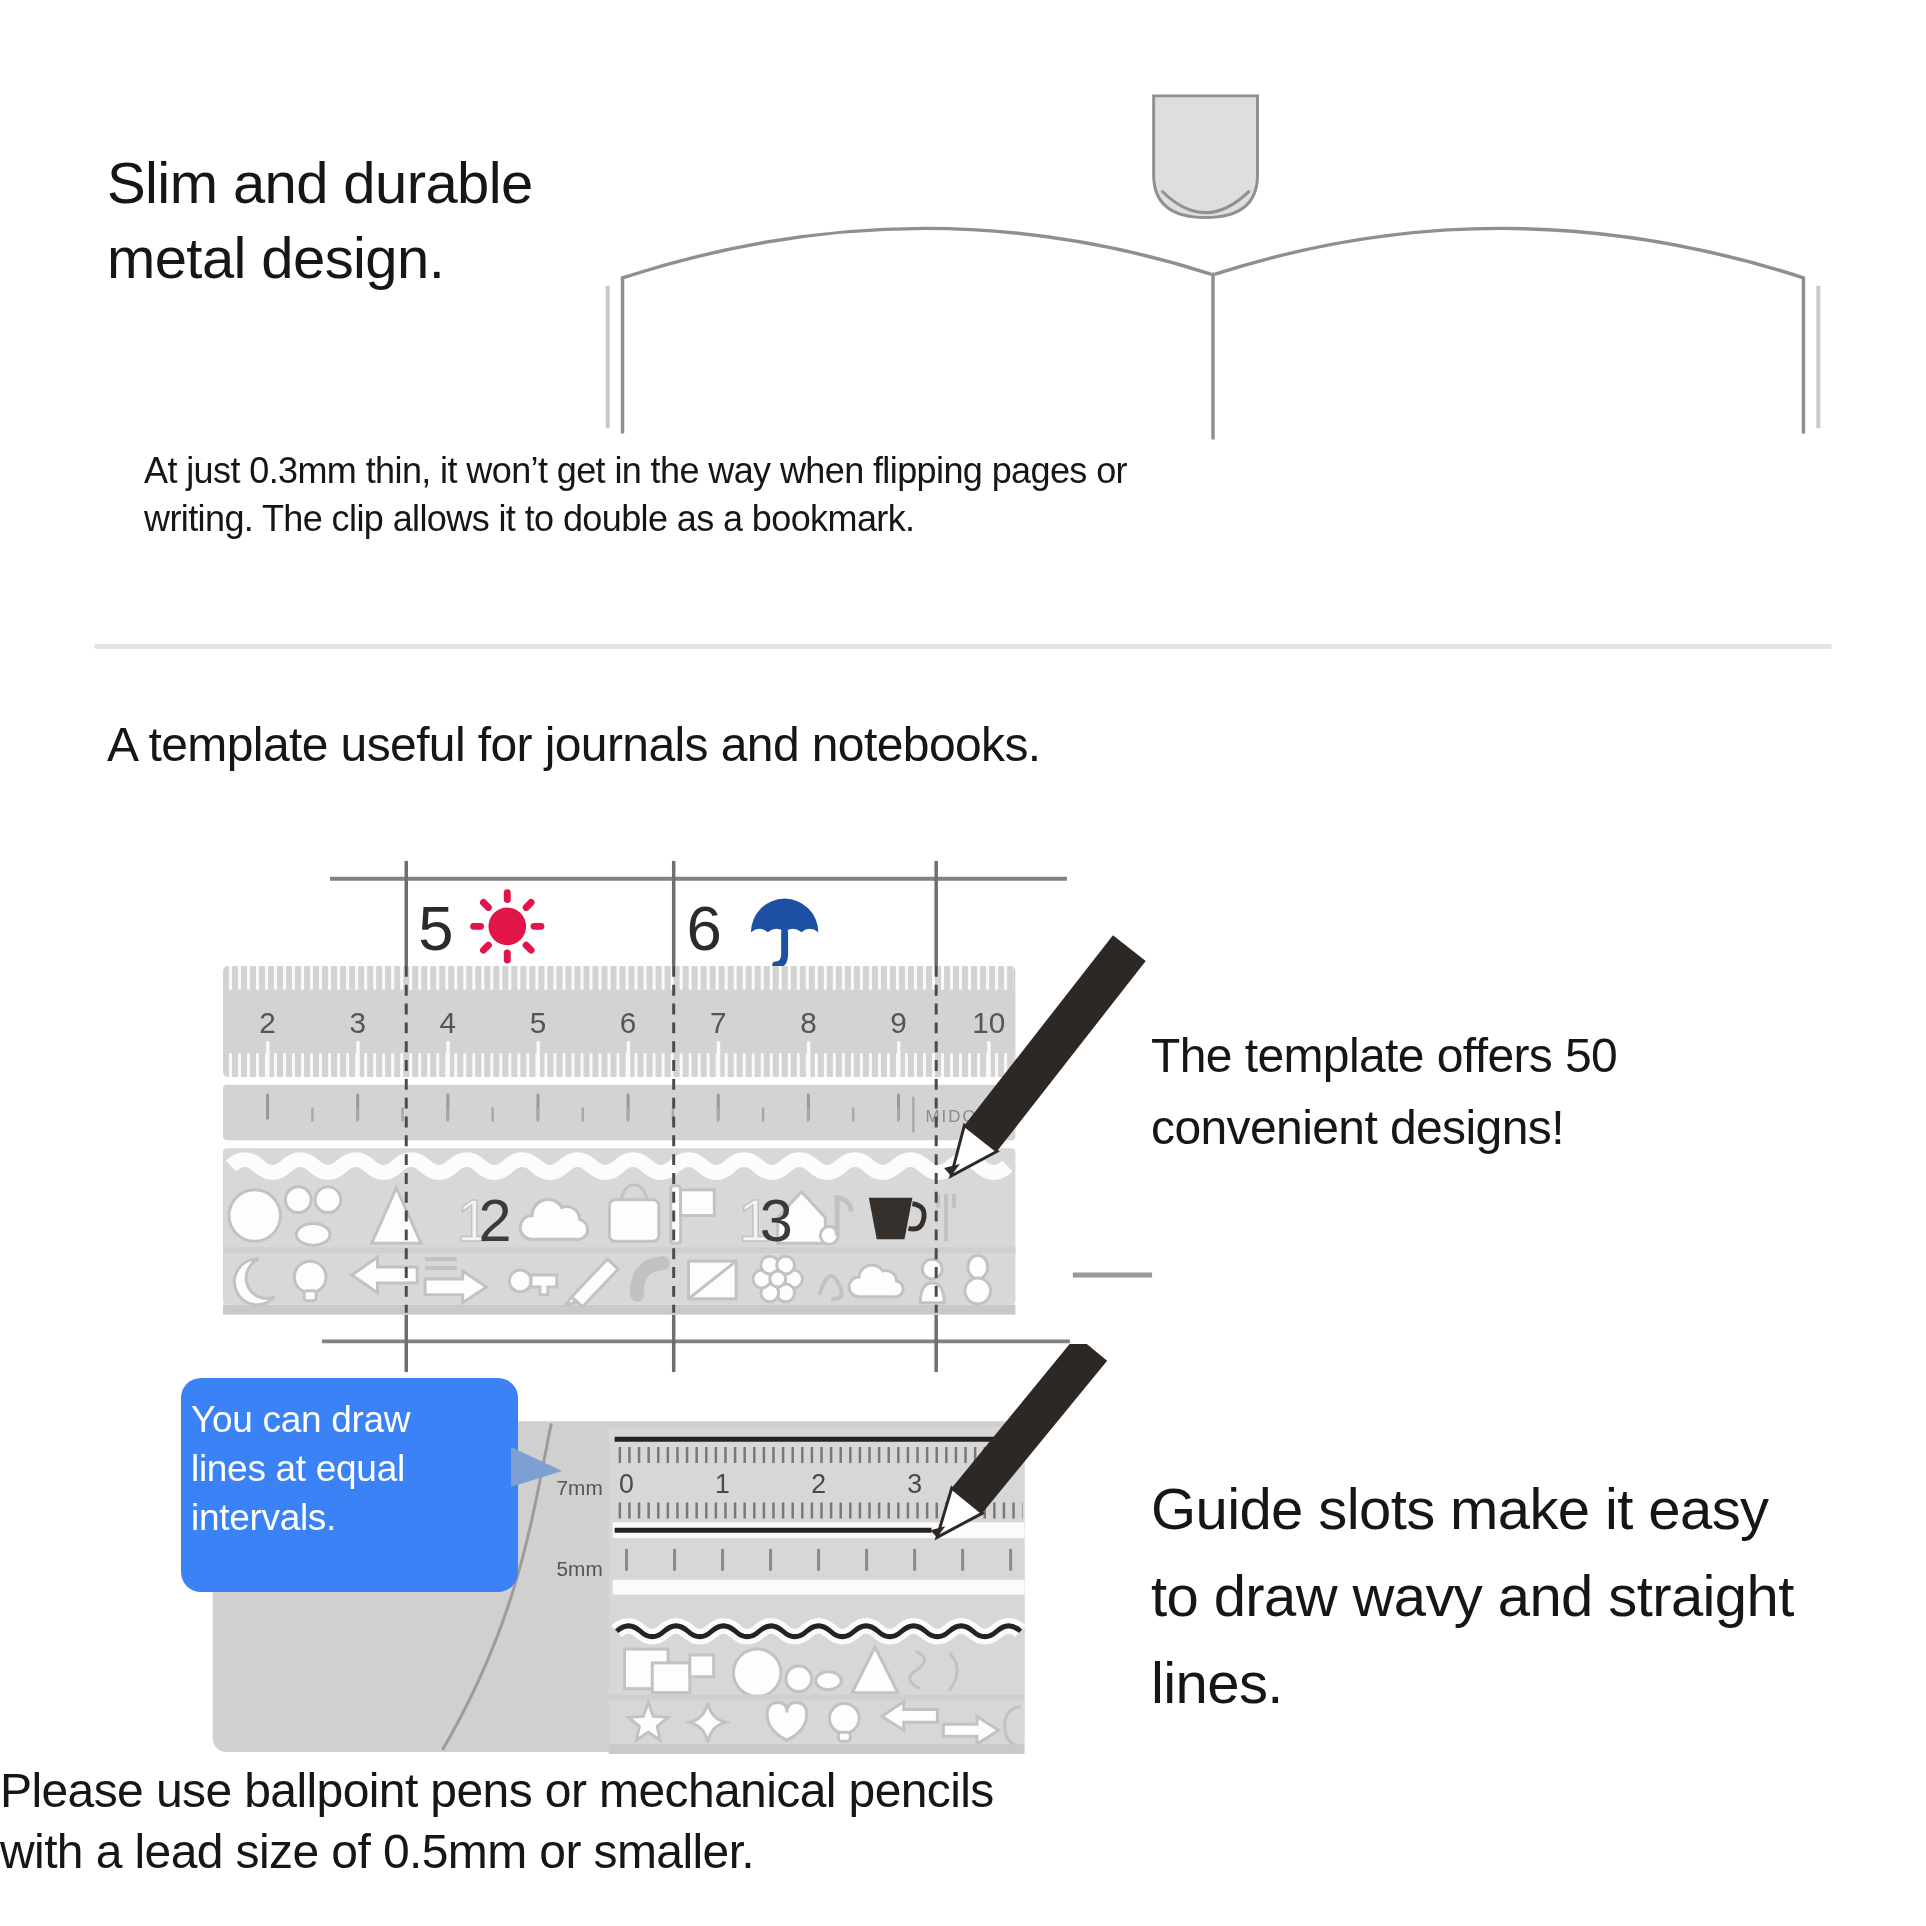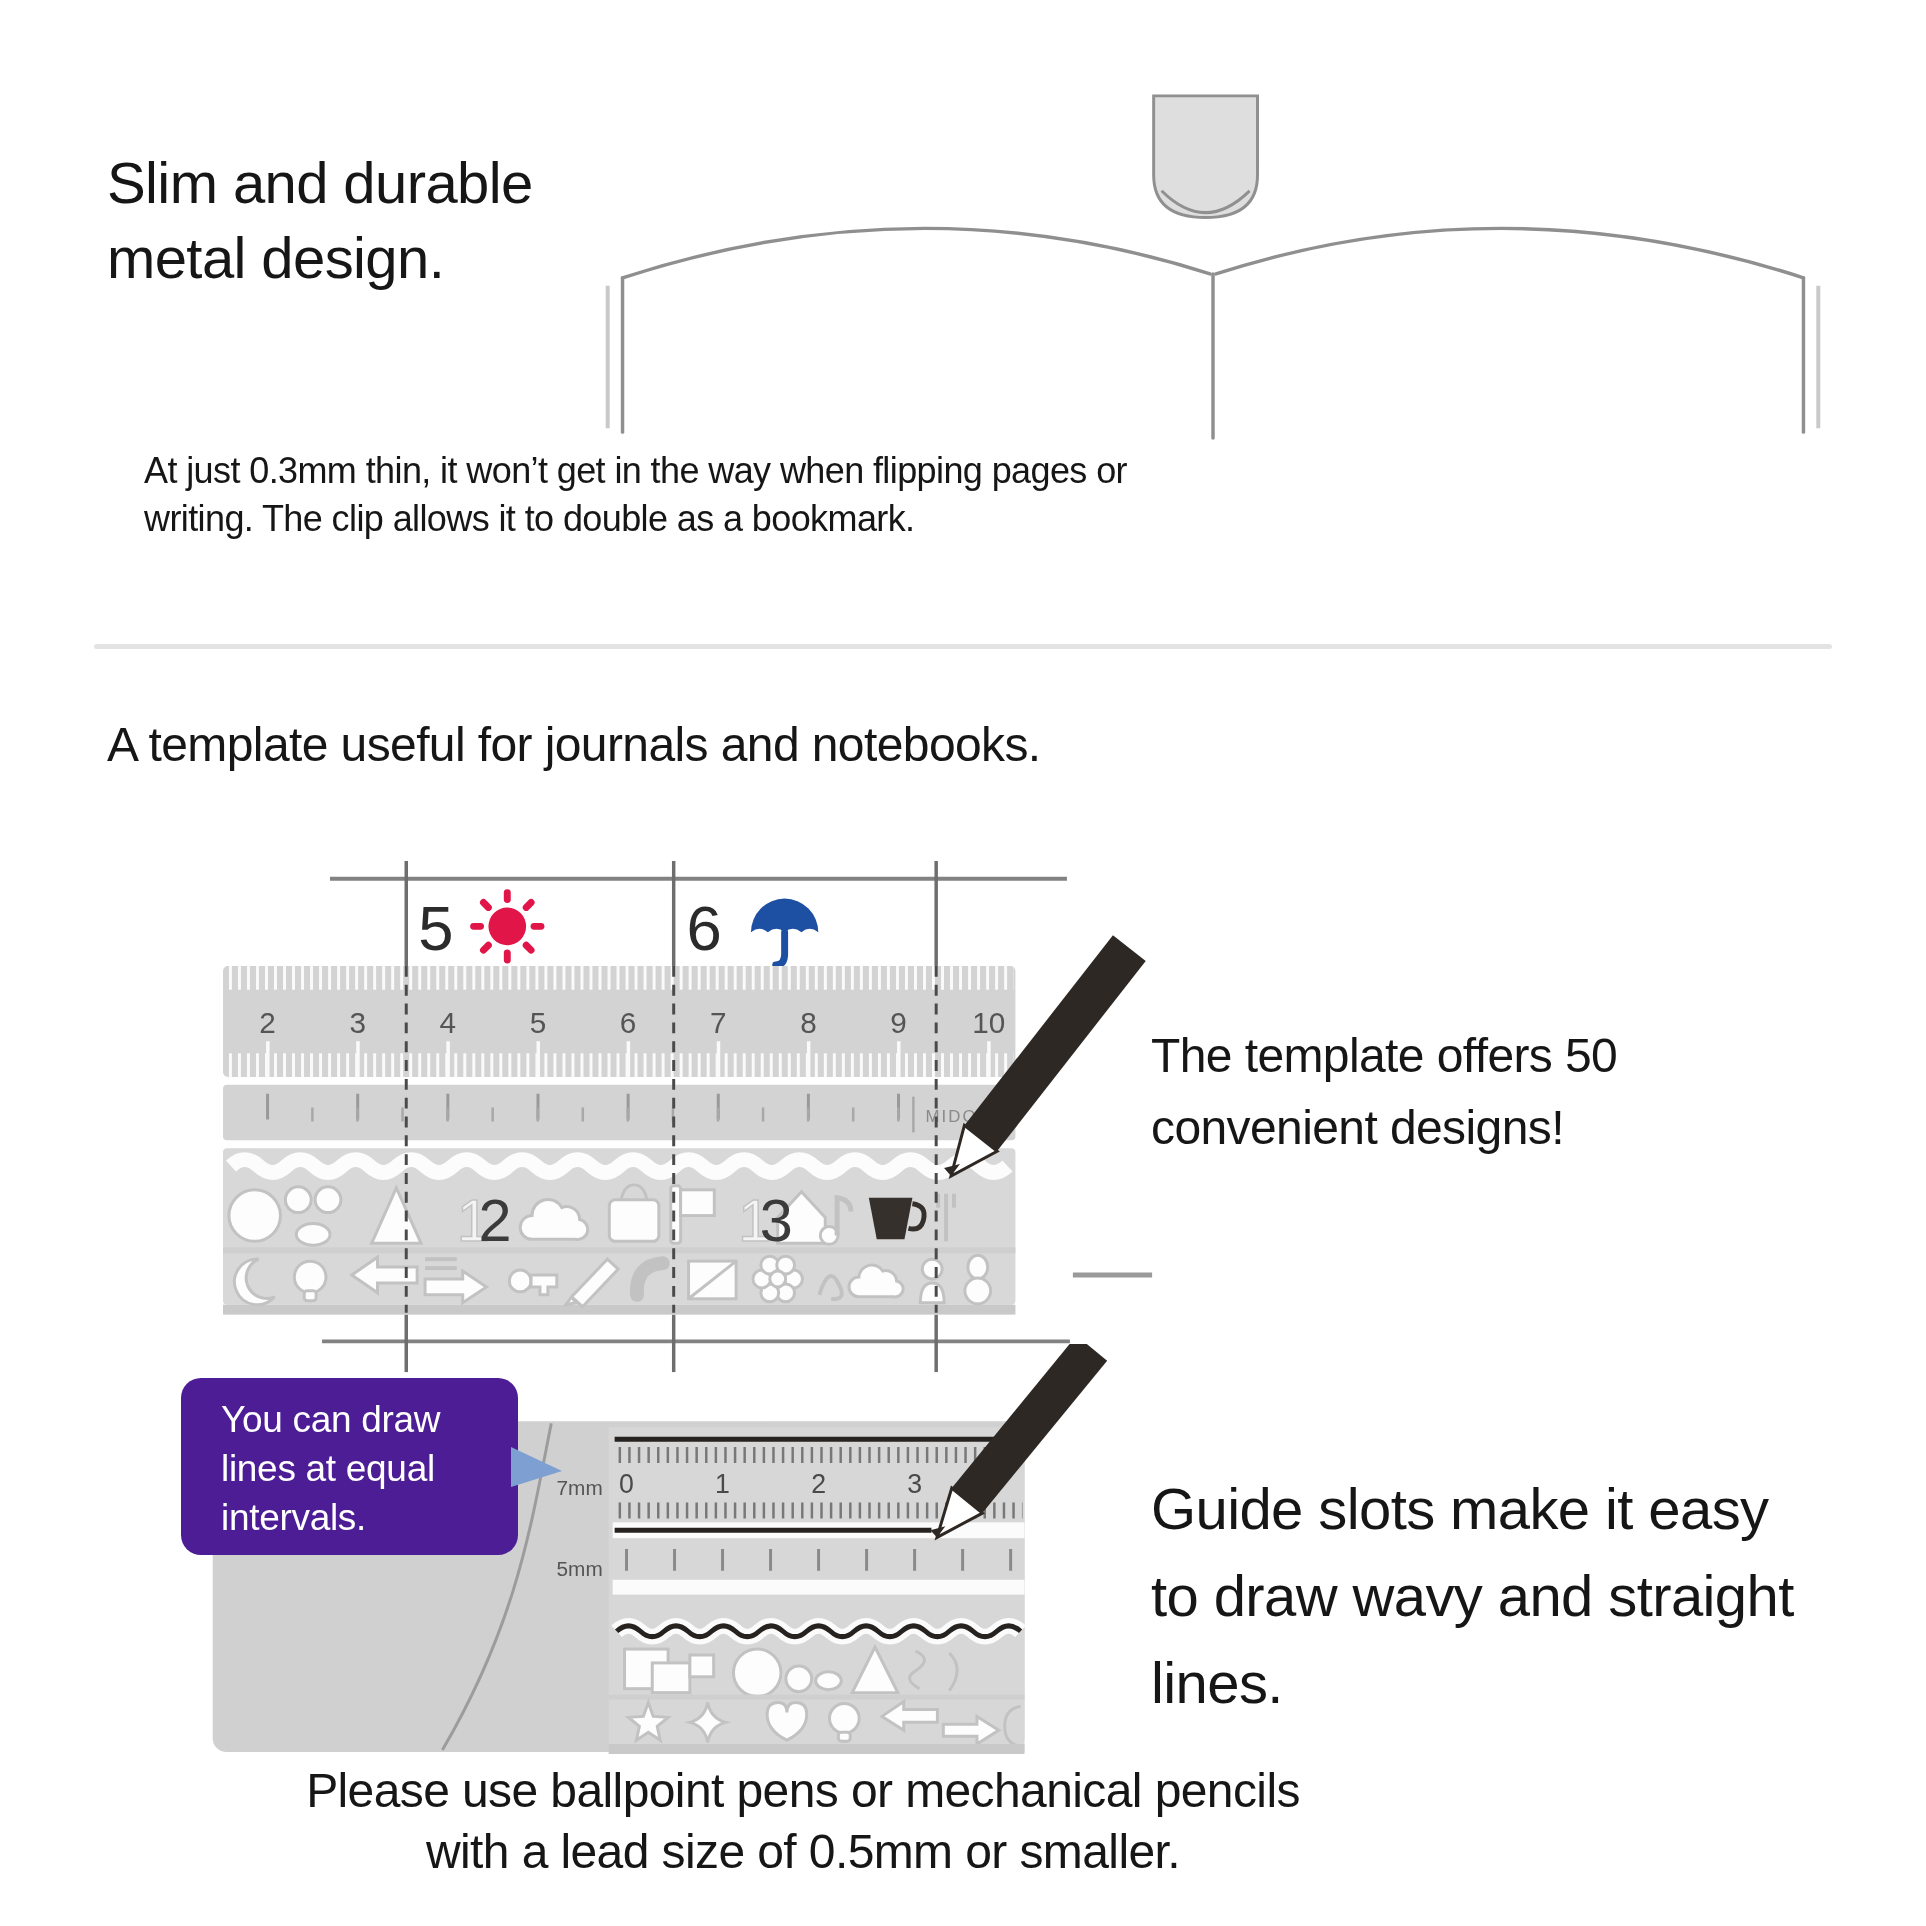--- a/index.html
+++ b/index.html
@@ -6,27 +6,27 @@
   .page{position:relative;width:1927px;height:1927px;background:#ffffff;overflow:hidden;
         font-family:"Liberation Sans",sans-serif;color:#161616}
   svg text{font-family:"Liberation Sans",sans-serif}
   .txt{position:absolute;white-space:pre-line;letter-spacing:-0.6px}
   .headline{left:107px;top:145px;font-size:58px;line-height:1.3;font-weight:400}
   .body-par{left:144px;top:447px;font-size:36px;line-height:1.34}
   .divider{position:absolute;left:94px;top:644px;width:1738px;height:5px;background:#e3e3e3;border-radius:3px}
   .heading2{left:107px;top:717px;font-size:48px}
   .note1{left:1151px;top:1020px;font-size:48px;line-height:1.5}
   .note2{left:1151px;top:1465px;font-size:58px;line-height:1.5}
-  .footer{left:0;top:1760px;width:1606px;text-align:center;font-size:48px;line-height:1.28}
+  .footer{left:0;top:1760px;width:1606px;text-align:left;font-size:48px;line-height:1.28}
   .illus{position:absolute}
   #illus-top{left:594px;top:84px;width:1238px;height:361px}
   #illus-1{left:223px;top:849px;width:941px;height:540px}
   #illus-2{left:183px;top:1344px;width:990px;height:426px}
-  .bubble{position:absolute;left:181px;top:1378px;width:337px;height:177px;background:#4c1d95;
-          border-radius:20px;box-sizing:border-box;padding:18px 40px;color:#ffffff;font-size:37px;
+  .bubble{position:absolute;left:181px;top:1378px;width:337px;height:214px;background:#3b82f6;
+          border-radius:20px;box-sizing:border-box;padding:18px 10px;color:#ffffff;font-size:37px;
           line-height:1.32;white-space:pre-line;letter-spacing:-0.3px;z-index:5}
   .bubble:after{content:"";position:absolute;right:-44px;top:69px;width:0;height:0;
           border-top:24px solid transparent;border-bottom:16px solid transparent;border-left:51px solid #7e9fd2}
 </style>
 </head>
 <body>
 
 <div class="page">
 
   <div class="txt headline">Slim and durable

